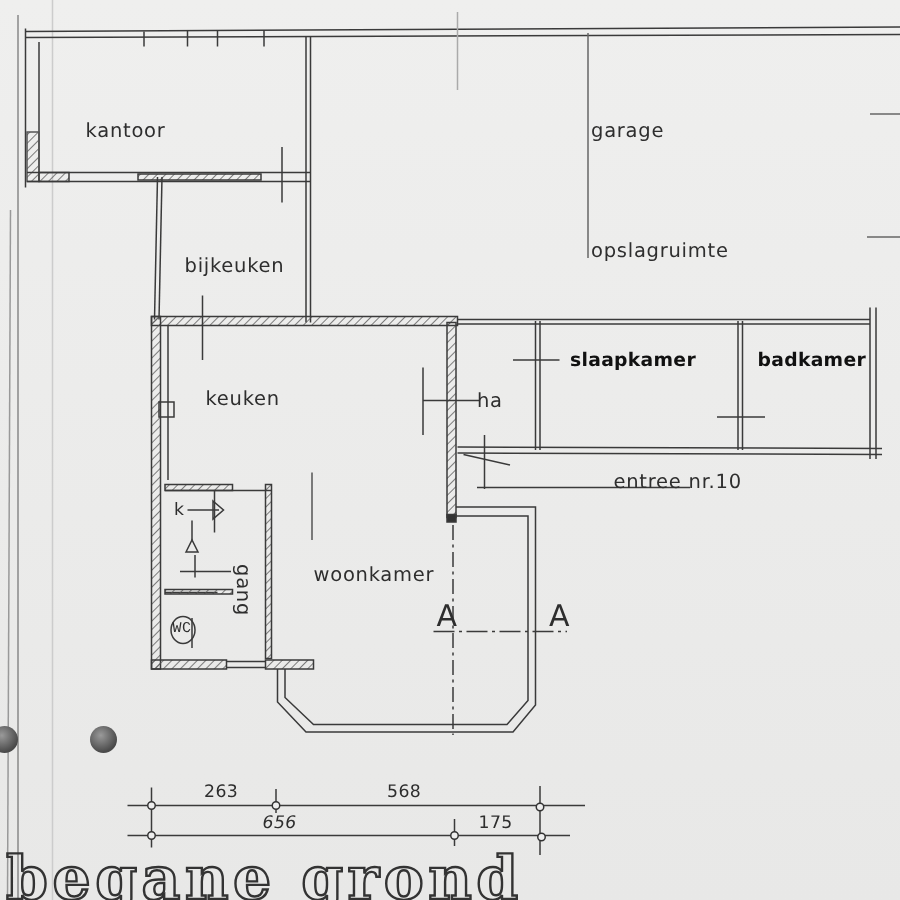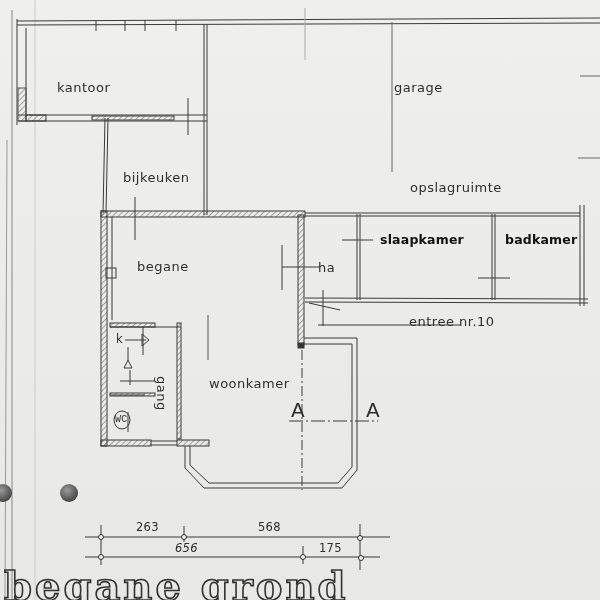--- a/index.html
+++ b/index.html
@@ -136,22 +136,22 @@
     </g>
   </g>
 </svg>
 
 <div class="punch" style="left:-6px; top:484px;"></div>
 <div class="punch" style="left:60px; top:484px;"></div>
 
 <span class="lbl" style="left:57px; top:81px;">kantoor</span>
 <span class="lbl" style="left:394px; top:81px;">garage</span>
 <span class="lbl" style="left:123px; top:171px;">bijkeuken</span>
-<span class="lbl" style="left:394px; top:181px;margin-left:16px;">opslagruimte</span>
-<span class="lbl" style="left:137px; top:260px;">begane</span>
+<span class="lbl" style="left:394px; top:161px;">opslagruimte</span>
+<span class="lbl" style="left:137px; top:260px;">keuken</span>
 <span class="lbl" style="left:318px; top:261px;">ha</span>
 <span class="lbl bold" style="left:380px; top:234px;">slaapkamer</span>
 <span class="lbl bold" style="left:505px; top:234px;">badkamer</span>
 <span class="lbl" style="left:369px; top:315px;margin-left:40px;">entree nr.10</span>
 <span class="lbl" style="left:209px; top:377px;">woonkamer</span>
 <span class="lbl vert" style="left:168px; top:376px;">gang</span>
 <span class="lbl dim" style="left:115px; top:415px; font-size:10px;font-family:Liberation Mono, monospace;">WC</span>
 <span class="lbl dim" style="left:116px; top:334px;">k</span>
 
 <span class="lbl section" style="left:291px; top:400px;">A</span>

